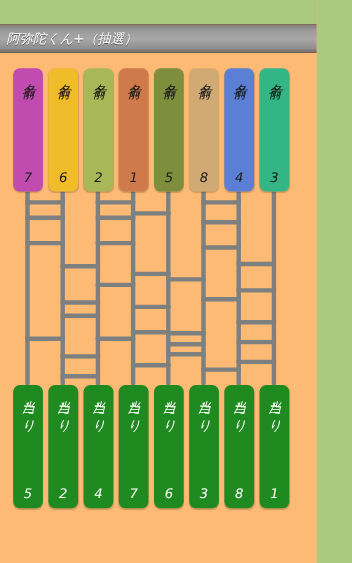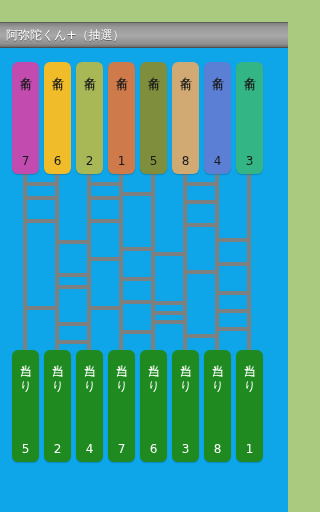--- a/index.html
+++ b/index.html
@@ -11,22 +11,23 @@
     height: 512px;
     overflow: hidden;
     background: #aacb7f;
     font-family: "DejaVu Sans", "Liberation Sans", sans-serif;
     -webkit-font-smoothing: none;
   }
   #app {
     position: relative;
     width: 288px;
     height: 512px;
-    background: #0ea5e9;
+    background: #fdba74;
     overflow: hidden;
+    font-style: italic;
   }
 
   
   .status-strip {
     position: absolute;
     left: 0;
     top: 0;
     width: 288px;
     height: 22px;
     background: #aacb7f;

